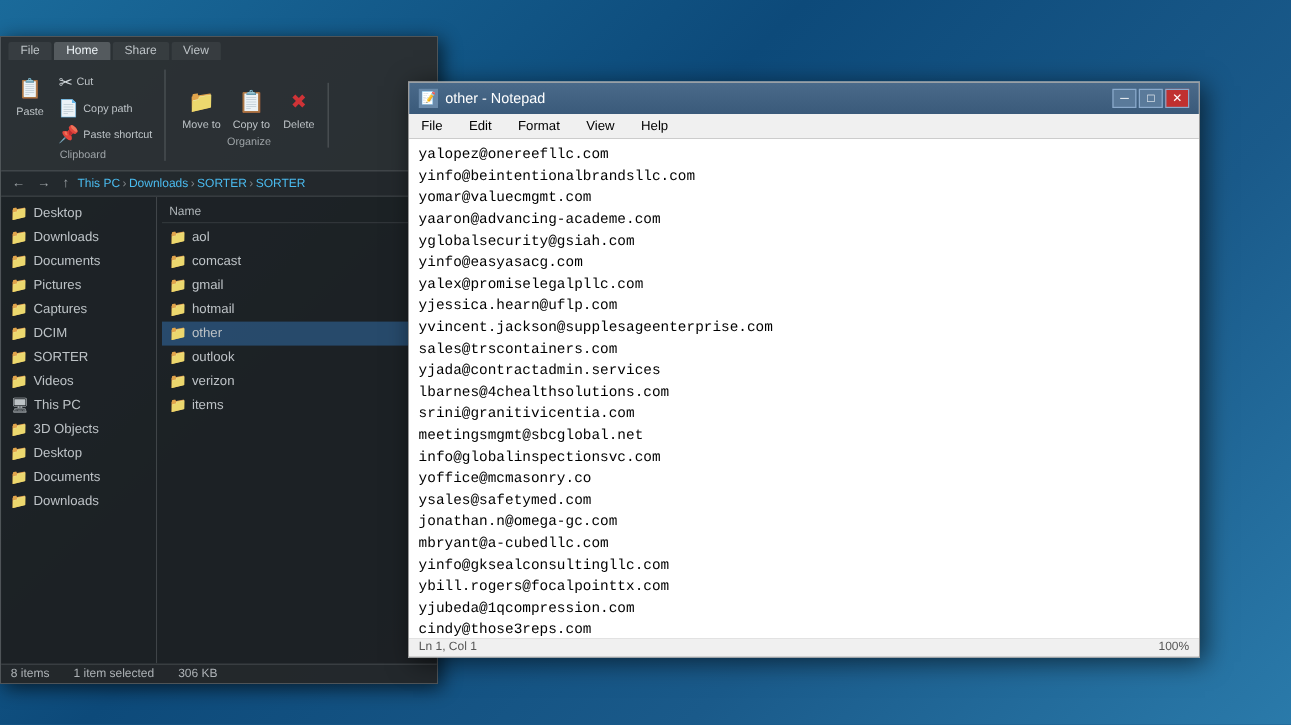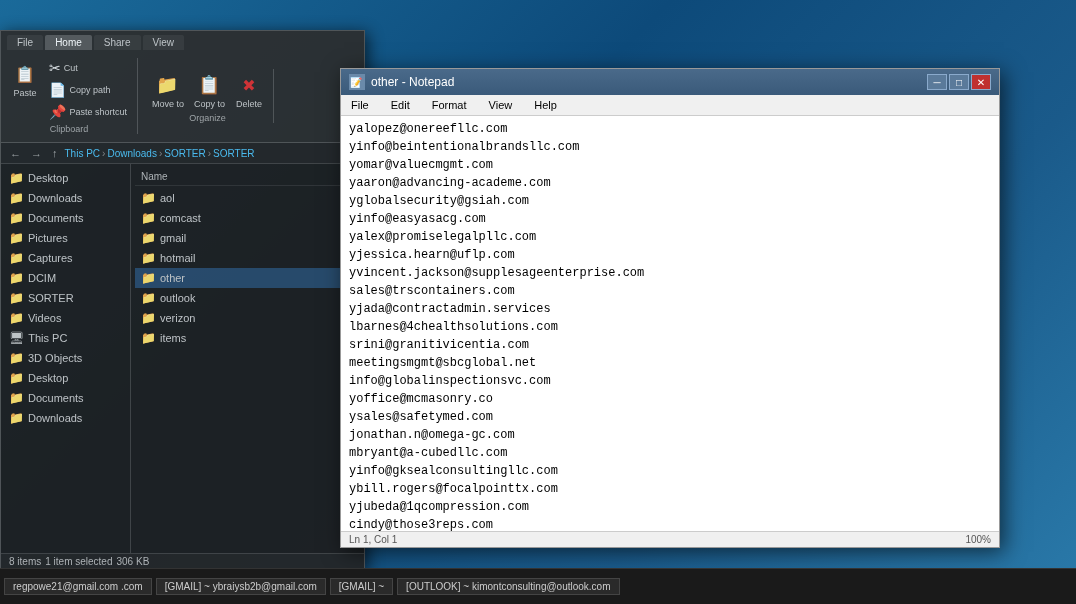--- a/index.html
+++ b/index.html
@@ -188,21 +188,21 @@
     }
 
     .fe-status {
       background: #252525;
       border-top: 1px solid #444;
       padding: 2px 8px;
       color: #bbb;
       font-size: 10px;
       display: flex;
       align-items: center;
-      gap: 4px;
+      gap: 20px;
     }
 
     
     .notepad {
       position: absolute;
       left: 340px;
       top: 68px;
       width: 660px;
       height: 480px;
       background: #fff;
@@ -578,20 +578,14 @@
       <div>cindy@those3reps.com</div>
 
     </div>
 
     <div class="notepad-statusbar">
       <span>Ln 1, Col 1</span>
       <span>100%</span>
     </div>
   </div>
 
-  <div class="taskbar">
-    <div class="taskbar-item">regpowe21@gmail.com .com</div>
-    <div class="taskbar-item">[GMAIL] ~ ybraiysb2b@gmail.com</div>
-    <div class="taskbar-item">[GMAIL] ~</div>
-    <div class="taskbar-item">[OUTLOOK] ~ kimontconsulting@outlook.com</div>
-  </div>
 
 </div>
 
 </body></html>

